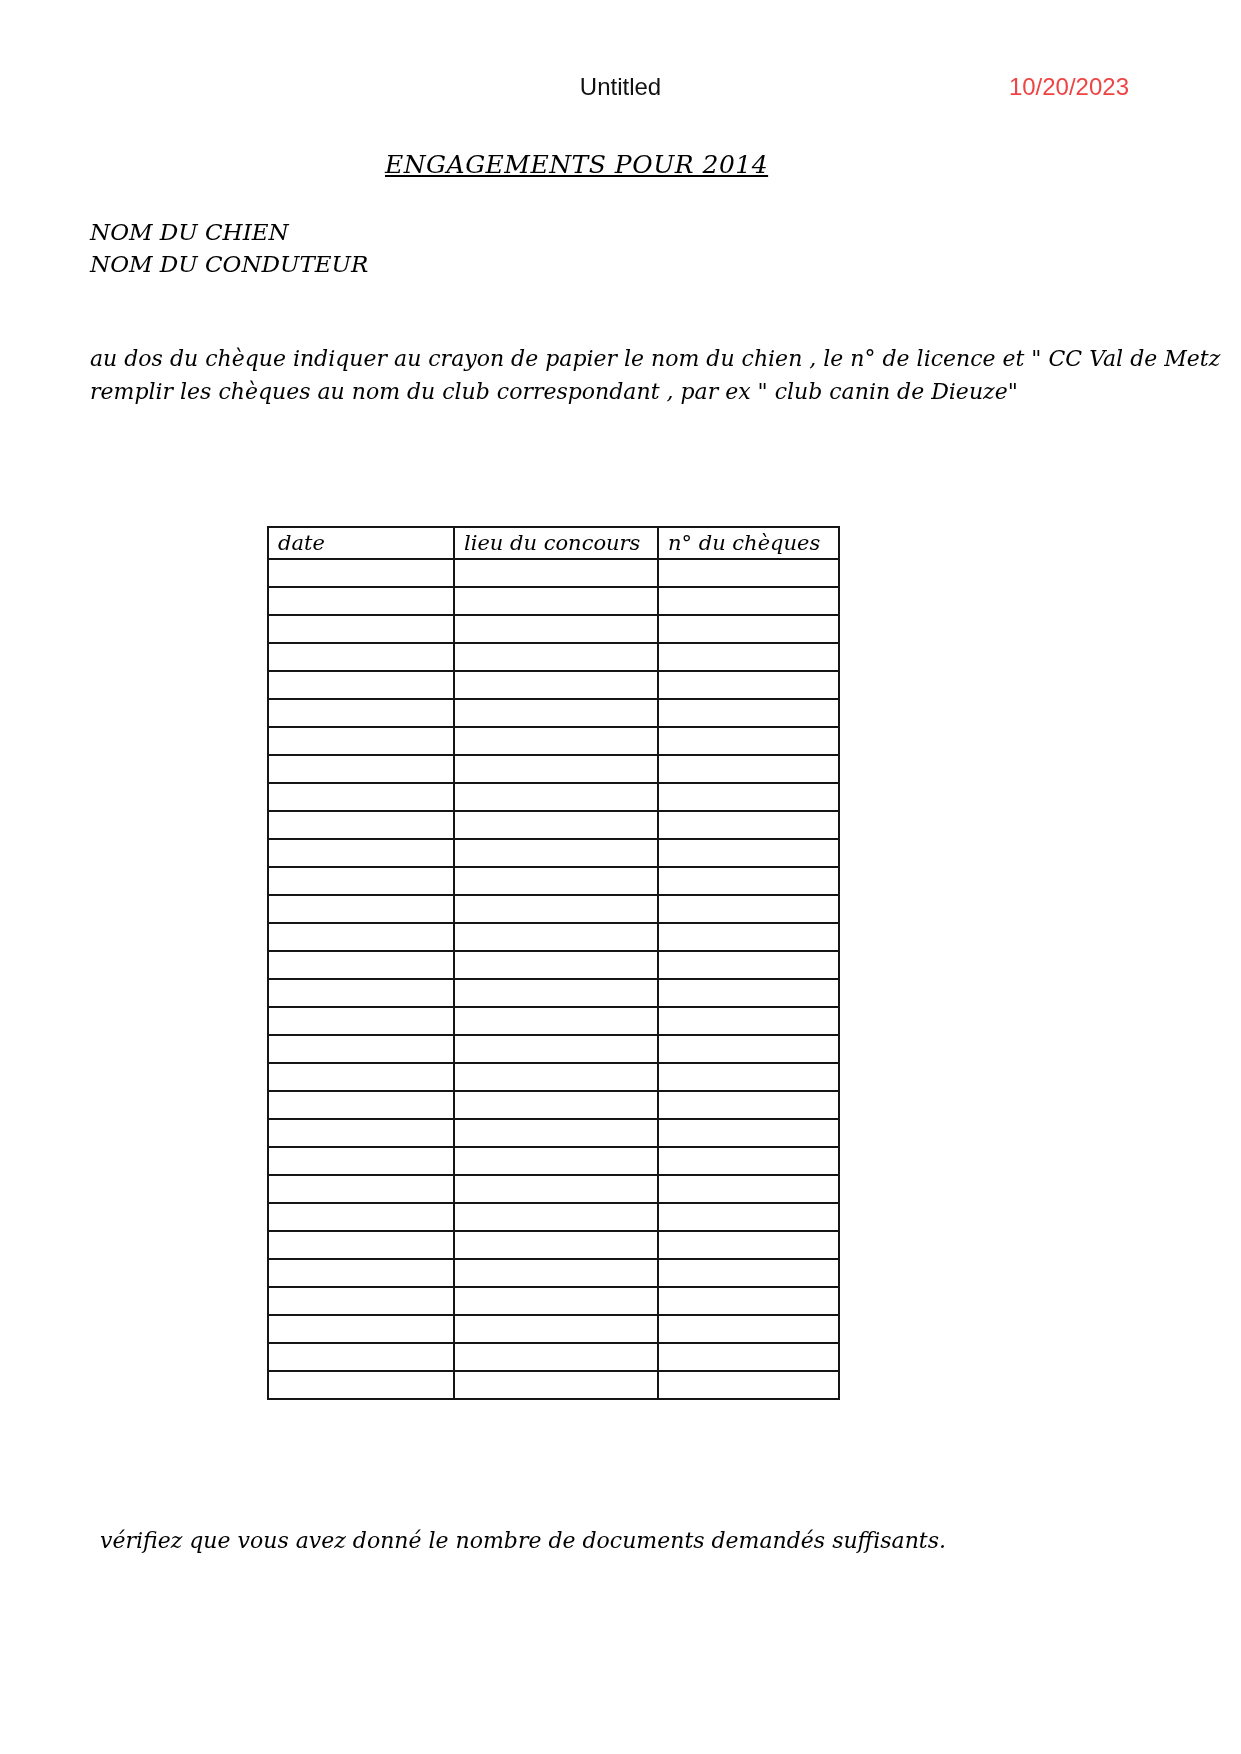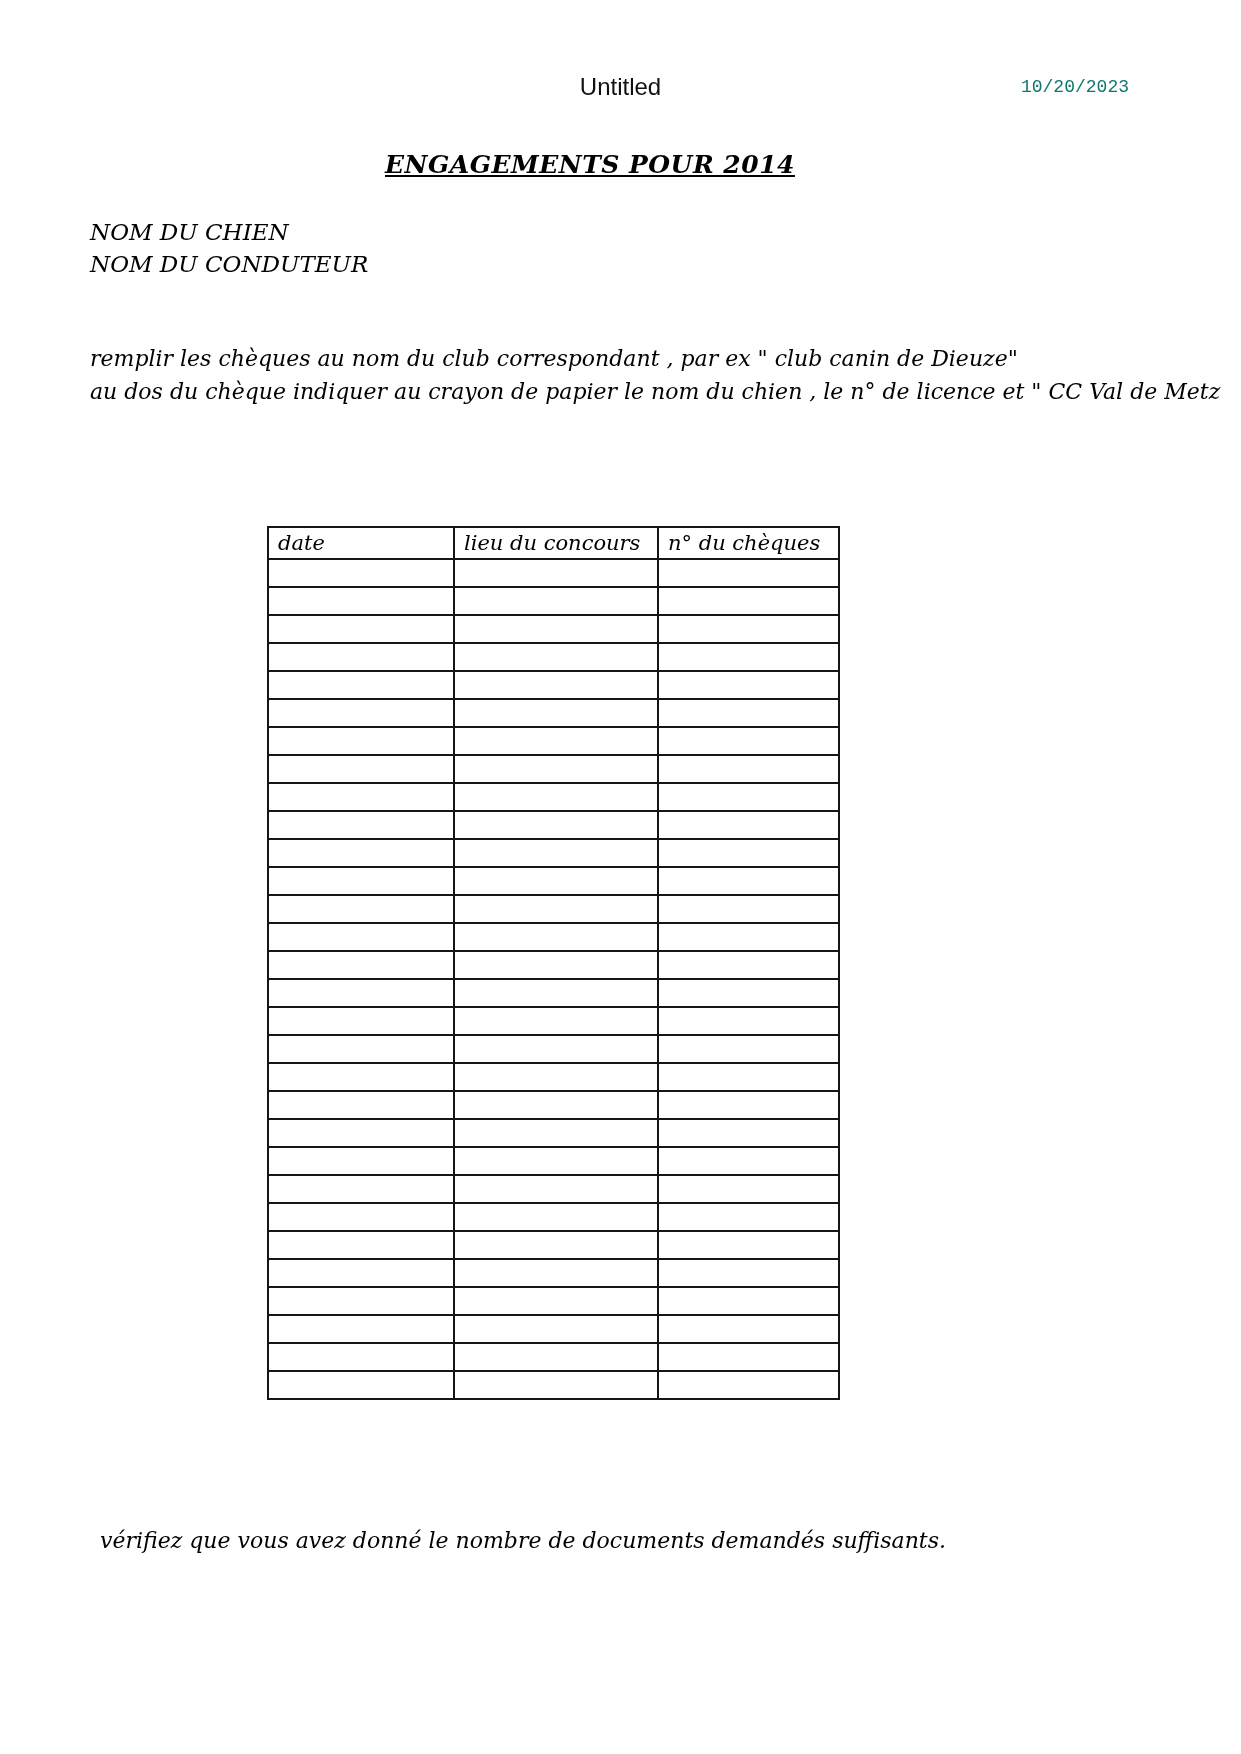--- a/index.html
+++ b/index.html
@@ -18,32 +18,32 @@
     top: 74px; left: 0; right: 0;
     text-align: center;
     font-family: "Liberation Sans", sans-serif;
     font-size: 24px;
     line-height: 26px;
     color: #111;
   }
   .print-header-date {
     position: absolute;
     top: 74px; right: 112px;
-    font-family: Liberation Mono, monospace;
-    font-size: 18px;
-    line-height: 26px;
-    color: #0f766e;
+    font-family: Liberation Sans, sans-serif;
+    font-size: 24px;
+    line-height: 26px;
+    color: #ef4444;
   }
   
   .script { font-family: "DejaVu Serif", "Liberation Serif", serif; font-style: italic; }
   .doc-title {
     position: absolute;
     top: 150px; left: 385px;
     font-size: 25px;
-    font-weight: bold;
+    font-weight: normal;
     text-decoration: underline;
     letter-spacing: 0.5px;
   }
   .fields {
     position: absolute;
     top: 216px; left: 90px;
     font-size: 23px;
     line-height: 32px;
   }
   .instructions {
@@ -103,22 +103,22 @@
   <div class="print-header-date">10/20/2023</div>
 
   <div class="doc-title script">ENGAGEMENTS POUR 2014</div>
 
   <div class="fields script">
     <div>NOM DU CHIEN</div>
     <div>NOM DU CONDUTEUR</div>
   </div>
 
   <div class="instructions script">
+    <div>au dos du chèque indiquer au crayon de papier le nom du chien , le n° de licence et " CC Val de Metz</div>
     <div>remplir les chèques au nom du club correspondant , par ex " club canin de Dieuze"</div>
-    <div>au dos du chèque indiquer au crayon de papier le nom du chien , le n° de licence et " CC Val de Metz</div>
   </div>
 
 
   <table class="engagements-table">
     <colgroup>
       <col class="col-date">
       <col class="col-lieu">
       <col class="col-cheque">
     </colgroup>
     <thead>

